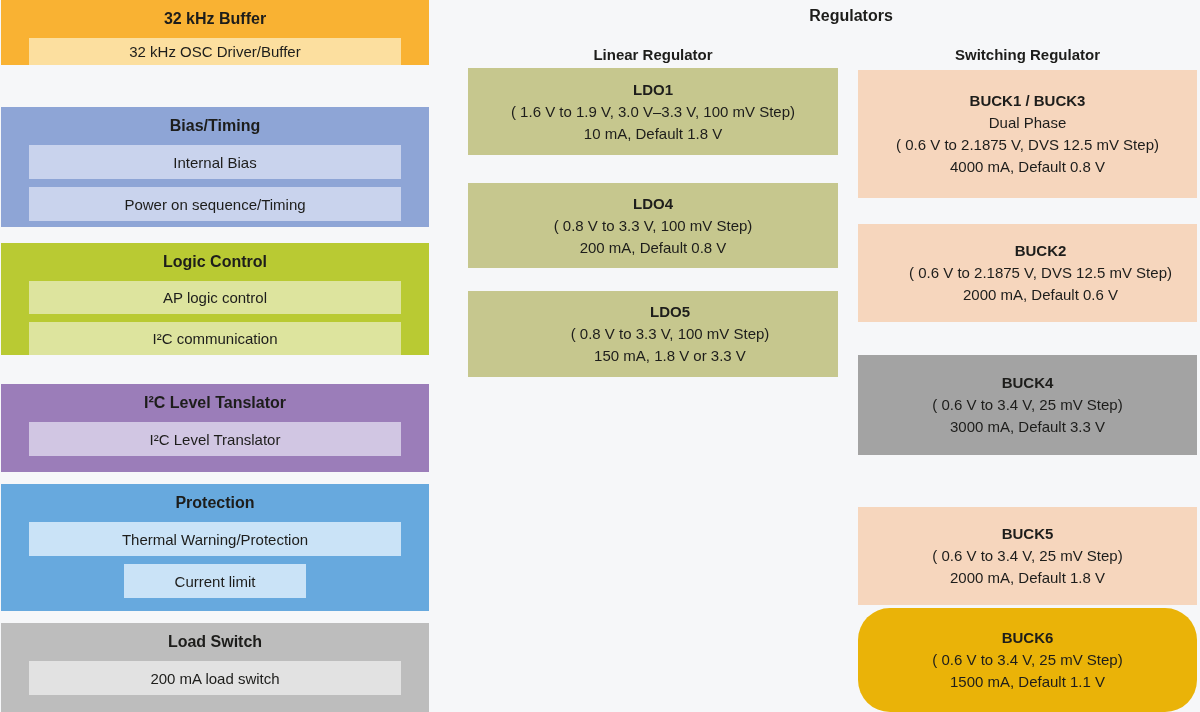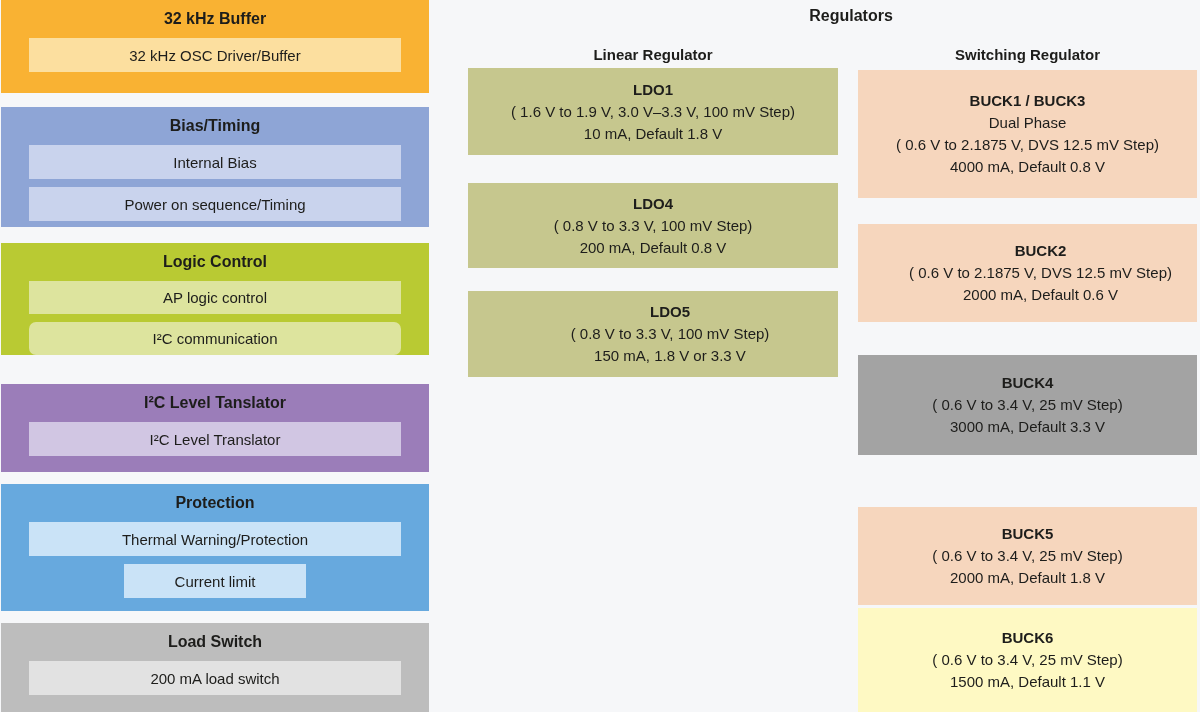--- a/index.html
+++ b/index.html
@@ -27,21 +27,21 @@
   }
   .inner {
     margin-top: 8px;
     width: 372px; height: 34px;
     display: flex; align-items: center; justify-content: center;
     font-size: 15px;
     text-align: center;
   }
   .inner.narrow { width: 182px; }
 
-  .lblock0 { top: 0;     height: 93px;  }
+  .lblock0 { top: 0;     height: 65px;  }
   .lblock1 { top: 107px; height: 120px; }
   .lblock2 { top: 243px; height: 112px; }
   .lblock3 { top: 384px; height: 88px;  }
   .lblock4 { top: 484px; height: 127px; }
   .lblock5 { top: 623px; height: 89px;  }
 
   
   .section-title {
     position: absolute;
     top: 7px; left: 751px; width: 200px;
@@ -92,21 +92,21 @@
 
   <div class="block lblock1" style="background-color: rgb(142, 165, 214);">
     <div class="block-title">Bias/Timing</div>
     <div class="inner" style="background-color: rgb(201, 211, 237);">Internal Bias</div>
     <div class="inner" style="background-color: rgb(201, 211, 237);">Power on sequence/Timing</div>
   </div>
 
   <div class="block lblock2" style="background-color: rgb(185, 202, 51);">
     <div class="block-title">Logic Control</div>
     <div class="inner" style="background-color: rgb(221, 228, 158);">AP logic control</div>
-    <div class="inner" style="background-color: rgb(221, 228, 158); border-radius: 7px;">I²C communication</div>
+    <div class="inner" style="background-color: rgb(221, 228, 158);">I²C communication</div>
   </div>
 
   <div class="block lblock3" style="background-color: rgb(155, 125, 185);">
     <div class="block-title">I²C Level Tanslator</div>
     <div class="inner" style="background-color: rgb(209, 198, 227);">I²C Level Translator</div>
   </div>
 
   <div class="block lblock4" style="background-color: rgb(103, 169, 222);">
     <div class="block-title">Protection</div>
     <div class="inner" style="background-color: rgb(202, 227, 247); text-align: right;">Thermal Warning/Protection</div>
@@ -158,19 +158,19 @@
     <div class="reg-line">( 0.6 V to 3.4 V, 25 mV Step)</div>
     <div class="reg-line">3000 mA, Default 3.3 V</div>
   </div>
 
   <div class="reg-box buck buck3" style="background-color: rgb(246, 214, 189);">
     <div class="reg-title">BUCK5</div>
     <div class="reg-line">( 0.6 V to 3.4 V, 25 mV Step)</div>
     <div class="reg-line">2000 mA, Default 1.8 V</div>
   </div>
 
-  <div class="reg-box buck buck4" style="background-color: #fef9c3;">
+  <div class="reg-box buck buck4" style="background-color: #eab308; border-radius: 32px;">
     <div class="reg-title">BUCK6</div>
     <div class="reg-line">( 0.6 V to 3.4 V, 25 mV Step)</div>
     <div class="reg-line">1500 mA, Default 1.1 V</div>
   </div>
 
 </div>
 
 </body></html>

